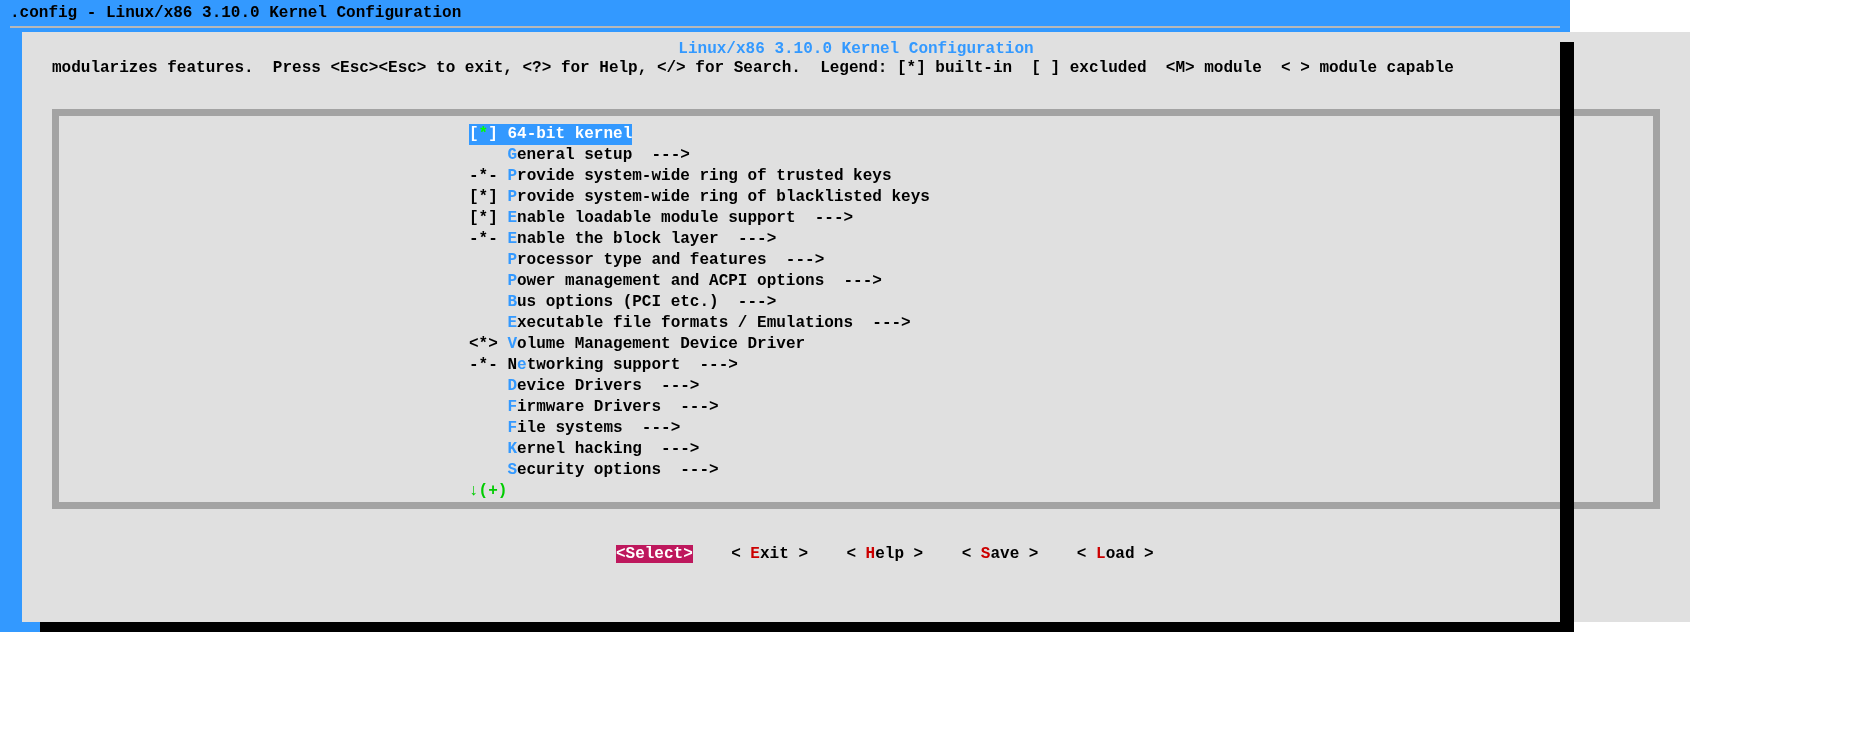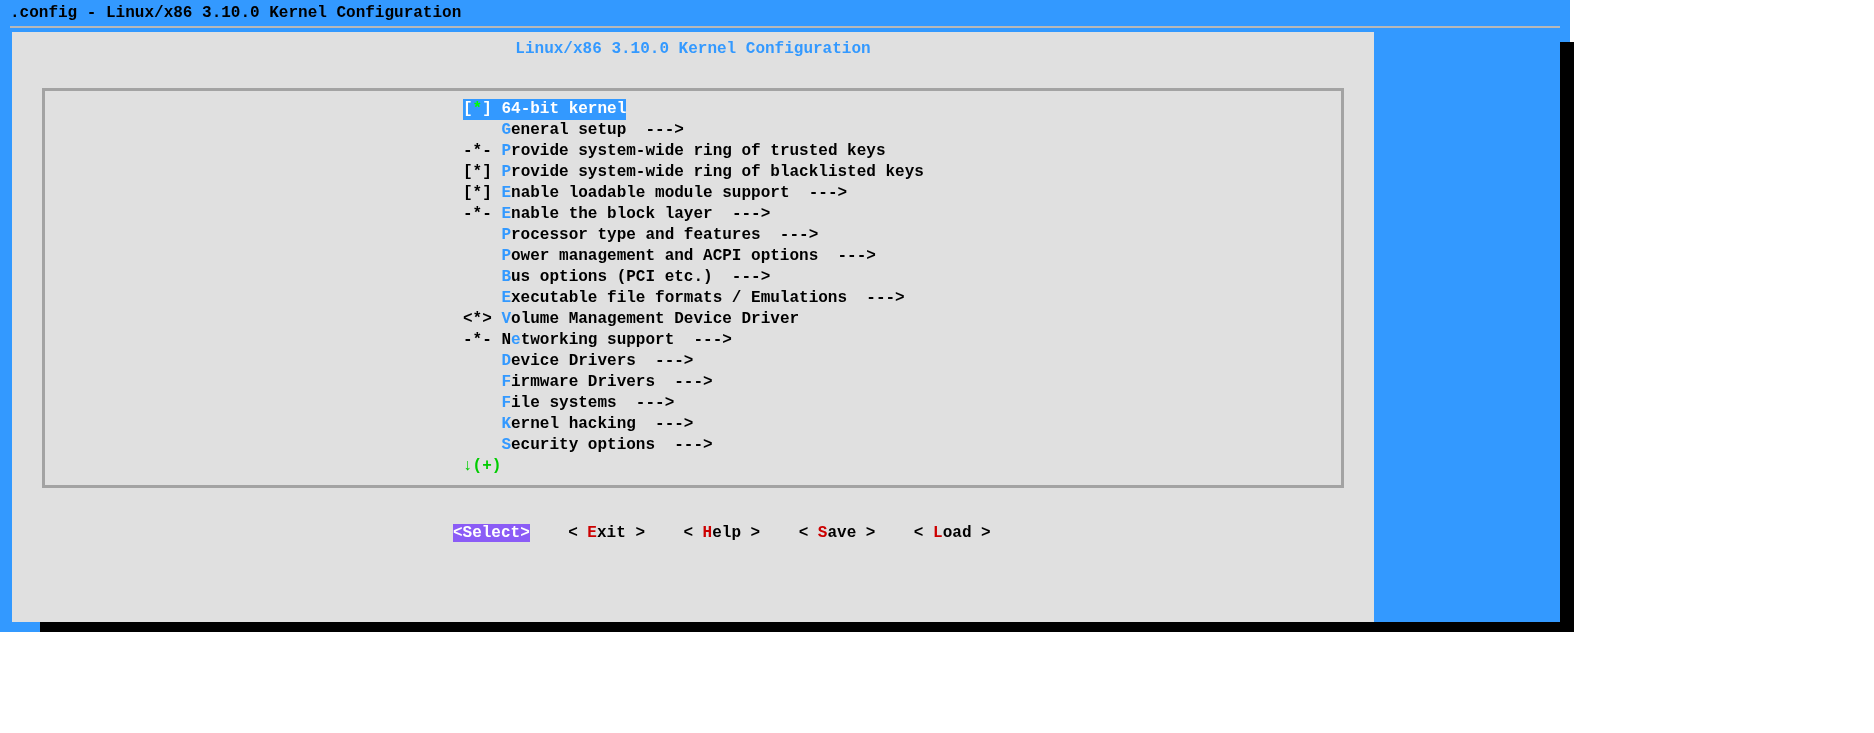--- a/index.html
+++ b/index.html
@@ -25,23 +25,23 @@
     padding: 4px 10px 0 10px;
     height: 24px;
     white-space: pre;
   }
   .titlebar-underline {
     border-bottom: 2px solid #b8b8b8;
     margin: 2px 10px 0 10px;
   }
   .panel-wrap {
     position: absolute;
-    left: 12px;
+    left: 22px;
     top: 32px;
-    width: 1362px;
+    width: 1668px;
     height: 590px;
     background: #e0e0e0;
     font-family: Liberation Mono, monospace;
   }
   
   .shadow-right {
     position:absolute;
     left:1560px; top:42px; width:14px; height:590px;
     background:#000;
   }
@@ -56,26 +56,25 @@
     padding-top: 8px;
     font-weight: bold;
   }
   .help-text {
     color: #000;
     padding: 4px 30px 0 30px;
     white-space: pre-wrap;
     line-height: 21px;
   }
   .menu-box {
-    border: 3px solid #a3a3a3;
+    border: 7px solid #a3a3a3;
     margin: 30px 30px 0 30px;
     height: 400px;
     padding-top: 8px;
     position: relative;
-    padding-left: 8px;
   }
   .menu-items {
     margin-left: 410px;
   }
   .menu-row {
     white-space: pre;
     color: #000;
     line-height: 21px;
     height: 21px;
   }
@@ -93,33 +92,34 @@
     margin-left: 410px;
     line-height: 21px;
   }
   .button-bar {
     text-align: center;
     margin-top: 18px;
     color: #000;
     white-space: pre;
   }
   .btn { display:inline; }
-  .btn.active { background:#8b5cf6; color:#fff;margin-top:19px; }
+  .btn.active { background:#be185d; color:#fff;margin-top:19px; }
   .btn .hot { color:#cc0000; }
   .btn.active .hot { color:#fff; }
 </style>
 </head>
 <body>
 
 <div class="outer-frame">
   <div class="titlebar">.config - Linux/x86 3.10.0 Kernel Configuration</div>
   <div class="titlebar-underline"></div>
 
   <div class="panel-wrap">
     <div class="panel-title">Linux/x86 3.10.0 Kernel Configuration</div>
+    <div class="help-text" style="padding-top:0">modularizes features.  Press &lt;Esc&gt;&lt;Esc&gt; to exit, &lt;?&gt; for Help, &lt;/&gt; for Search.  Legend: [*] built-in  [ ] excluded  &lt;M&gt; module  &lt; &gt; module capable</div>
 
     <div class="menu-box">
       <div class="menu-items" id="menu-items"><div class="menu-row selected"><span>[</span><span class="marker" style="color: rgb(0, 255, 0);">*</span><span>] </span><span class="hotkey">6</span><span>4-bit kernel</span></div><div class="menu-row"><span>    </span><span></span><span class="hotkey">G</span><span>eneral setup  </span><span>---&gt;</span></div><div class="menu-row"><span>-</span><span class="marker">*</span><span>- </span><span class="hotkey">P</span><span>rovide system-wide ring of trusted keys</span></div><div class="menu-row"><span>[</span><span class="marker">*</span><span>] </span><span class="hotkey">P</span><span>rovide system-wide ring of blacklisted keys</span></div><div class="menu-row"><span>[</span><span class="marker">*</span><span>] </span><span class="hotkey">E</span><span>nable loadable module support  </span><span>---&gt;</span></div><div class="menu-row"><span>-</span><span class="marker">*</span><span>- </span><span class="hotkey">E</span><span>nable the block layer  </span><span>---&gt;</span></div><div class="menu-row"><span>    </span><span></span><span class="hotkey">P</span><span>rocessor type and features  </span><span>---&gt;</span></div><div class="menu-row"><span>    </span><span></span><span class="hotkey">P</span><span>ower management and ACPI options  </span><span>---&gt;</span></div><div class="menu-row"><span>    </span><span></span><span class="hotkey">B</span><span>us options (PCI etc.)  </span><span>---&gt;</span></div><div class="menu-row"><span>    </span><span></span><span class="hotkey">E</span><span>xecutable file formats / Emulations  </span><span>---&gt;</span></div><div class="menu-row"><span>&lt;</span><span class="marker">*</span><span>&gt; </span><span class="hotkey">V</span><span>olume Management Device Driver</span></div><div class="menu-row"><span>-</span><span class="marker">*</span><span>- N</span><span class="hotkey">e</span><span>tworking support  </span><span>---&gt;</span></div><div class="menu-row"><span>    </span><span></span><span class="hotkey">D</span><span>evice Drivers  </span><span>---&gt;</span></div><div class="menu-row"><span>    </span><span></span><span class="hotkey">F</span><span>irmware Drivers  </span><span>---&gt;</span></div><div class="menu-row"><span>    </span><span></span><span class="hotkey">F</span><span>ile systems  </span><span>---&gt;</span></div><div class="menu-row"><span>    </span><span></span><span class="hotkey">K</span><span>ernel hacking  </span><span>---&gt;</span></div><div class="menu-row"><span>    </span><span></span><span class="hotkey">S</span><span>ecurity options  </span><span>---&gt;</span></div></div>
       <div class="scroll-indicator">↓(+)</div>
     </div>
 
     <div class="button-bar">
       <span class="btn active"><span>&lt;</span><span class="hot">S</span><span>elect</span><span>&gt;</span></span><span>    </span><span class="btn"><span>&lt; </span><span class="hot">E</span><span>xit </span><span>&gt;</span></span><span>    </span><span class="btn"><span>&lt; </span><span class="hot">H</span><span>elp </span><span>&gt;</span></span><span>    </span><span class="btn"><span>&lt; </span><span class="hot">S</span><span>ave </span><span>&gt;</span></span><span>    </span><span class="btn"><span>&lt; </span><span class="hot">L</span><span>oad </span><span>&gt;</span></span>
     </div>
   </div>

